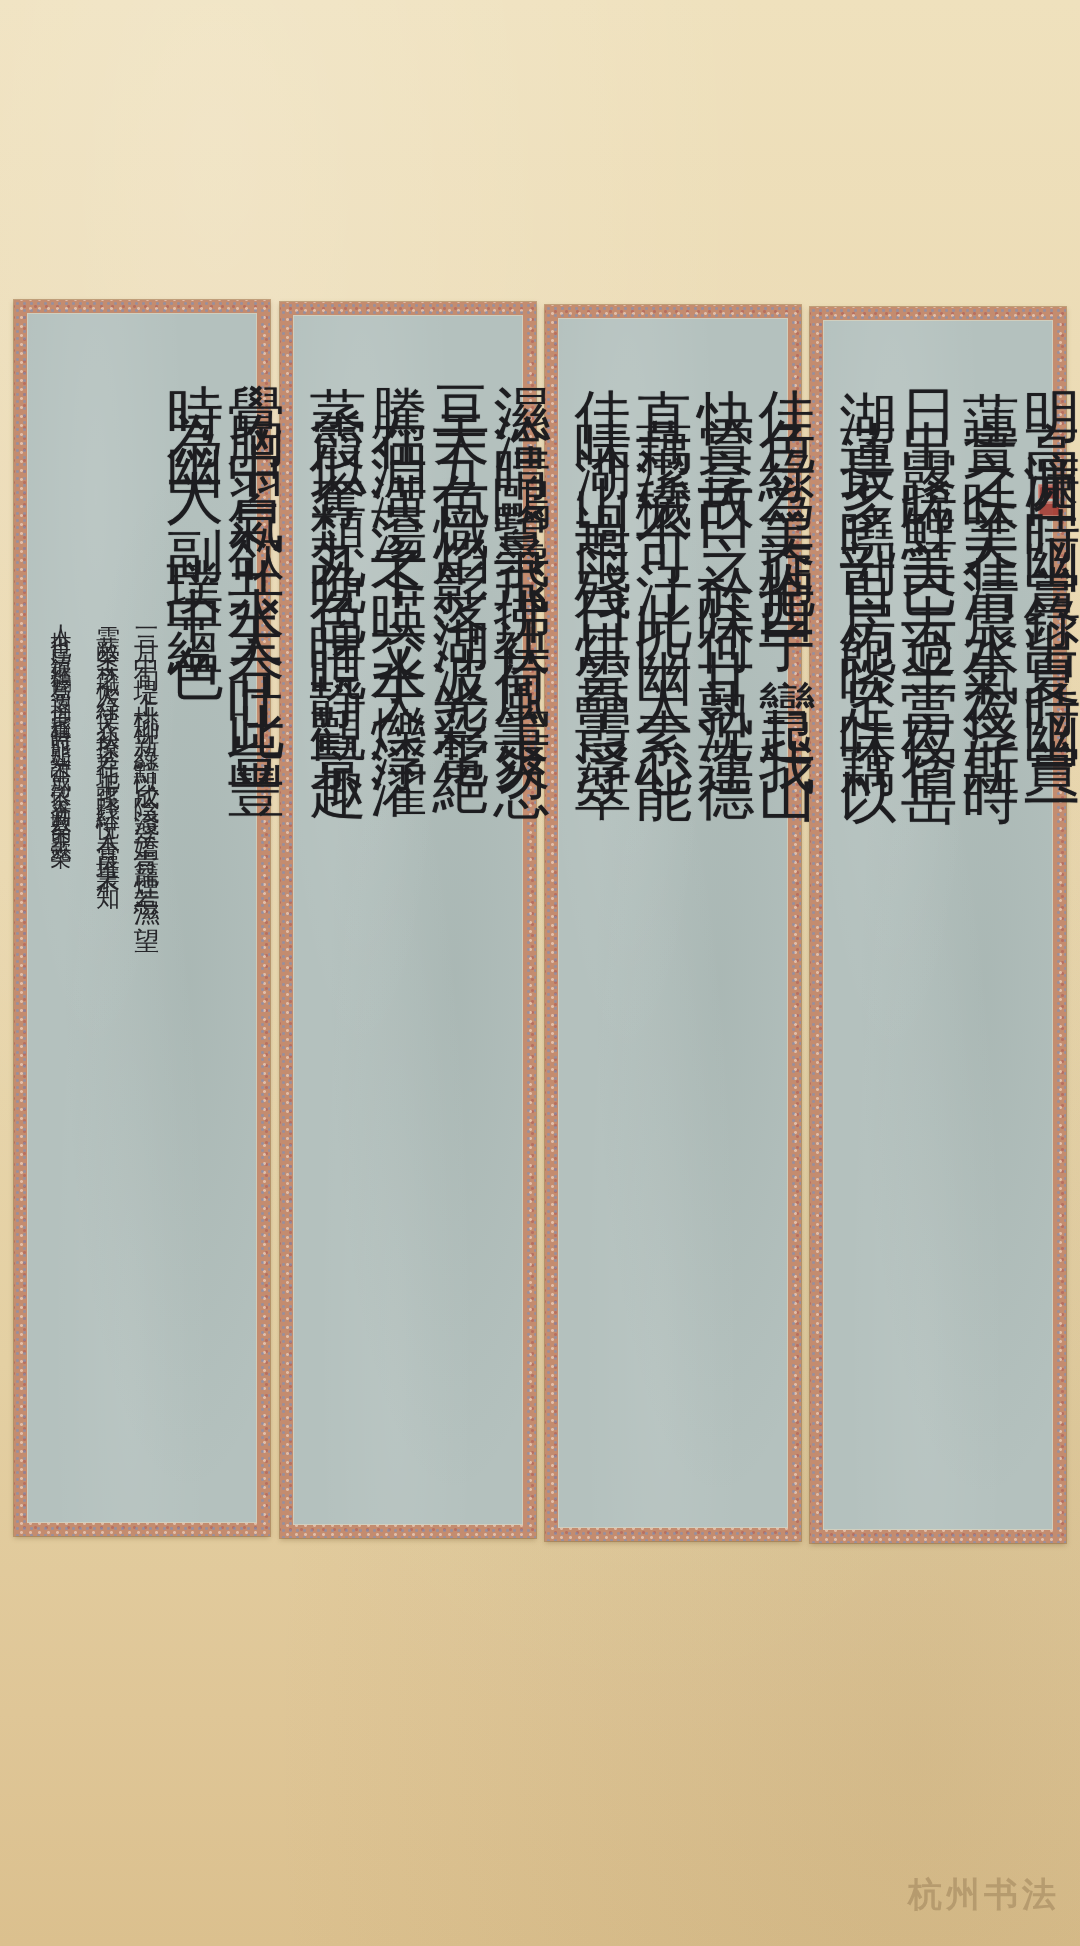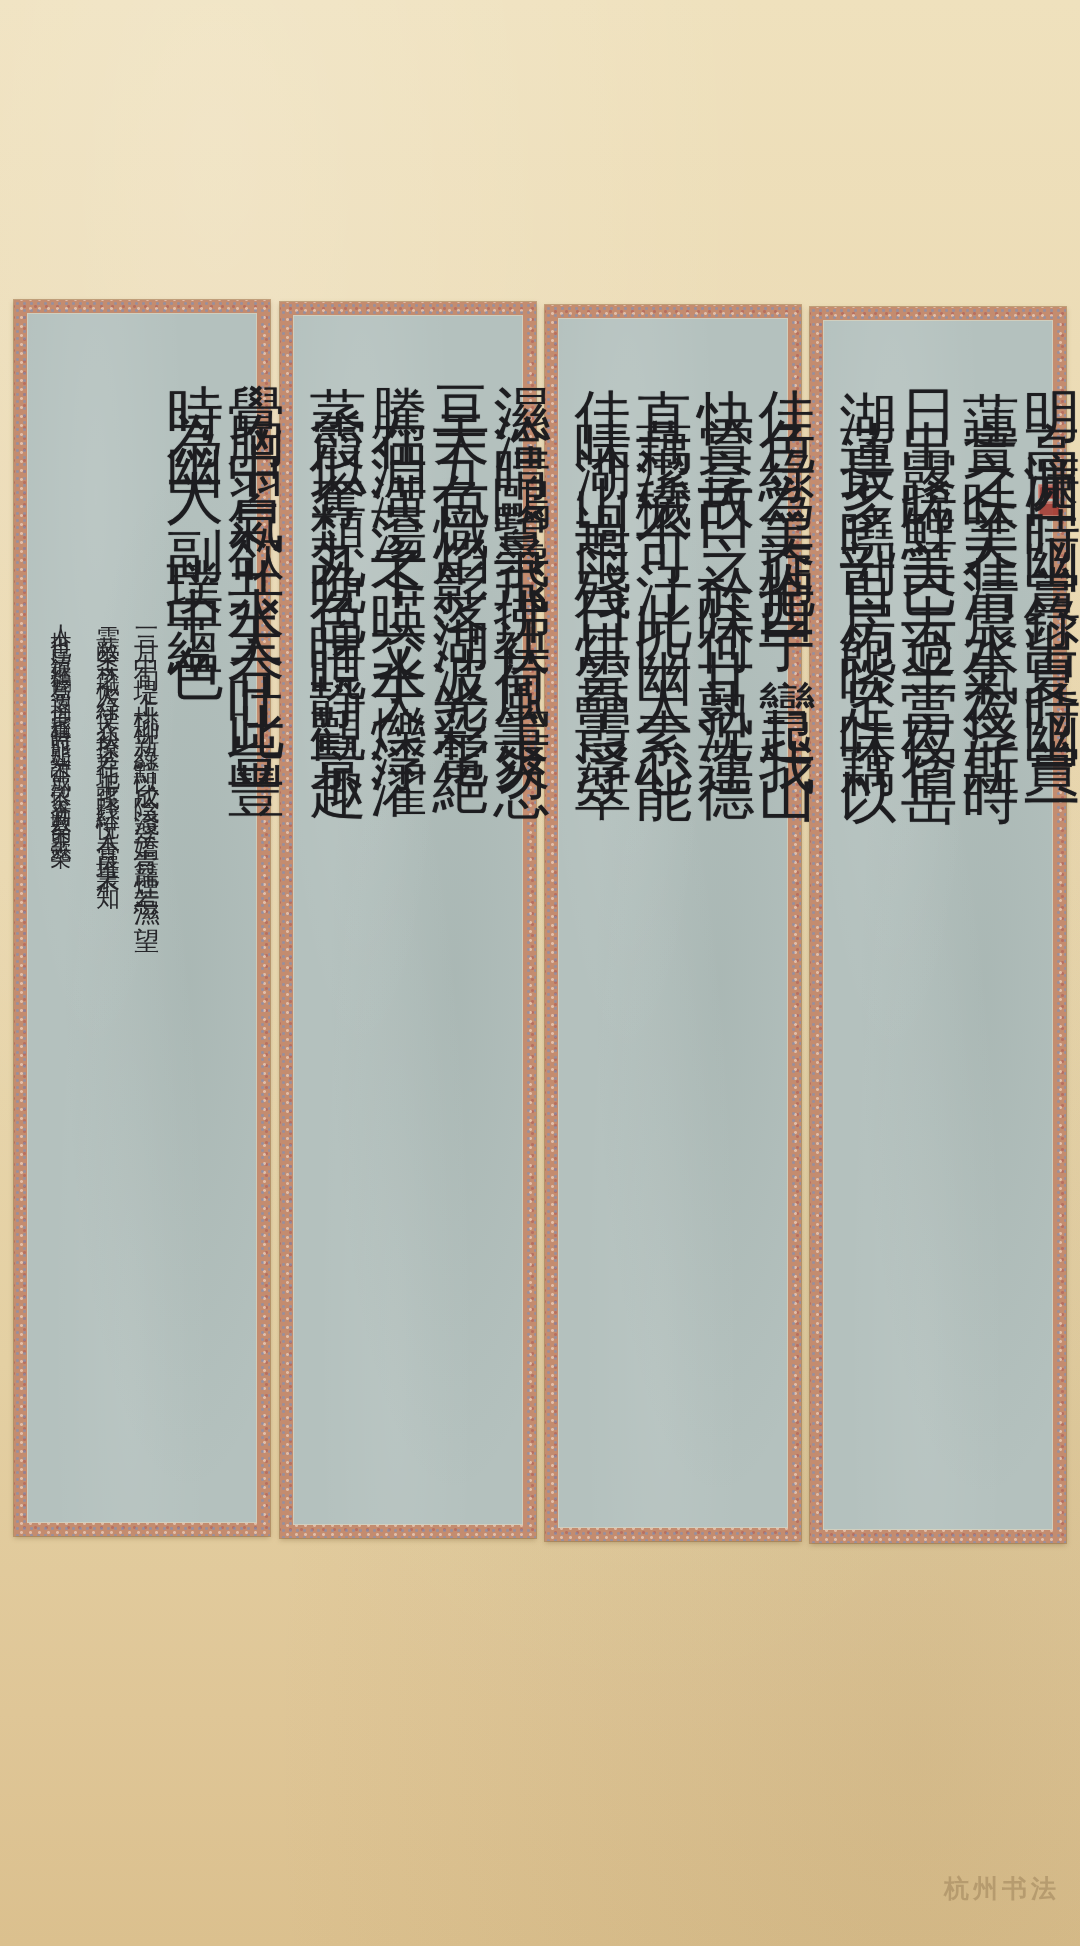--- a/index.html
+++ b/index.html
@@ -48,21 +48,21 @@
   }
   .seal{position:absolute;width:22px;height:32px;display:flex;flex-direction:column;gap:2px;}
   .seal-block{
     flex:1;background:#a84038;border-radius:2px;
     box-shadow:inset 0 0 0 1px rgba(230,170,150,.55), inset 2px 3px 0 rgba(255,235,220,.25);
     opacity:.92;
   }
   .watermark{position:absolute;right:4px;bottom:16px;height:64px;width:420px;}
   .wm-ghost{
     position:absolute;right:16px;top:6px;
-    font-size:25px;letter-spacing:4px;font-weight:700;
+    font-size:34px;letter-spacing:4px;font-weight:700;
     color:rgba(135,108,70,.38);
     text-align:right;
   }
   .wm-row{position:absolute;right:2px;bottom:2px;display:flex;align-items:flex-end;}
   .wm-logo{
     position:relative;width:30px;height:30px;margin-right:-46px;
     transform:translate(-158px,-26px);
     background:#fdfcf8;border-radius:50% 50% 46% 46%;
     box-shadow:0 1px 2px rgba(90,60,20,.25);
   }

